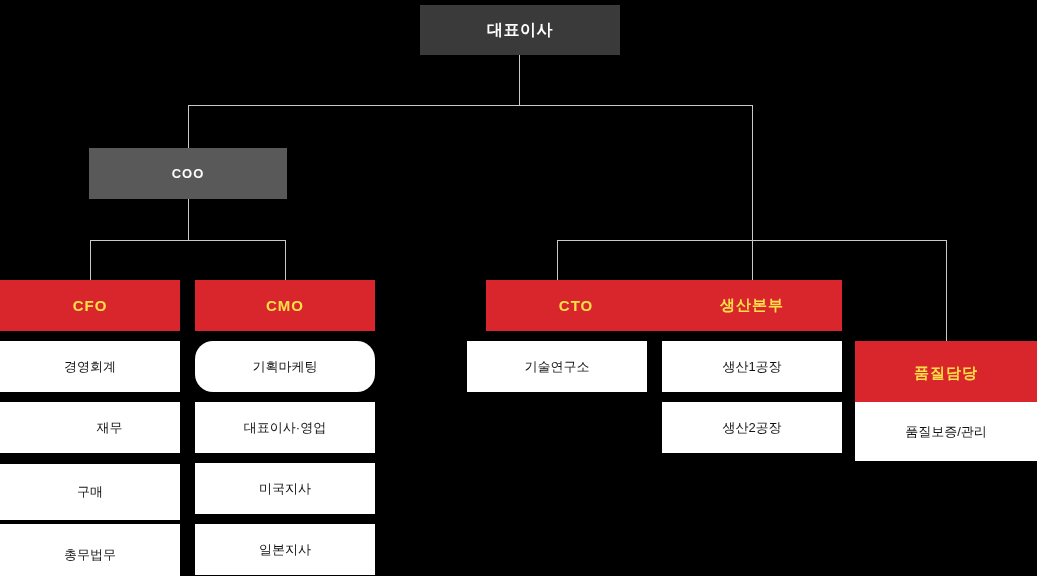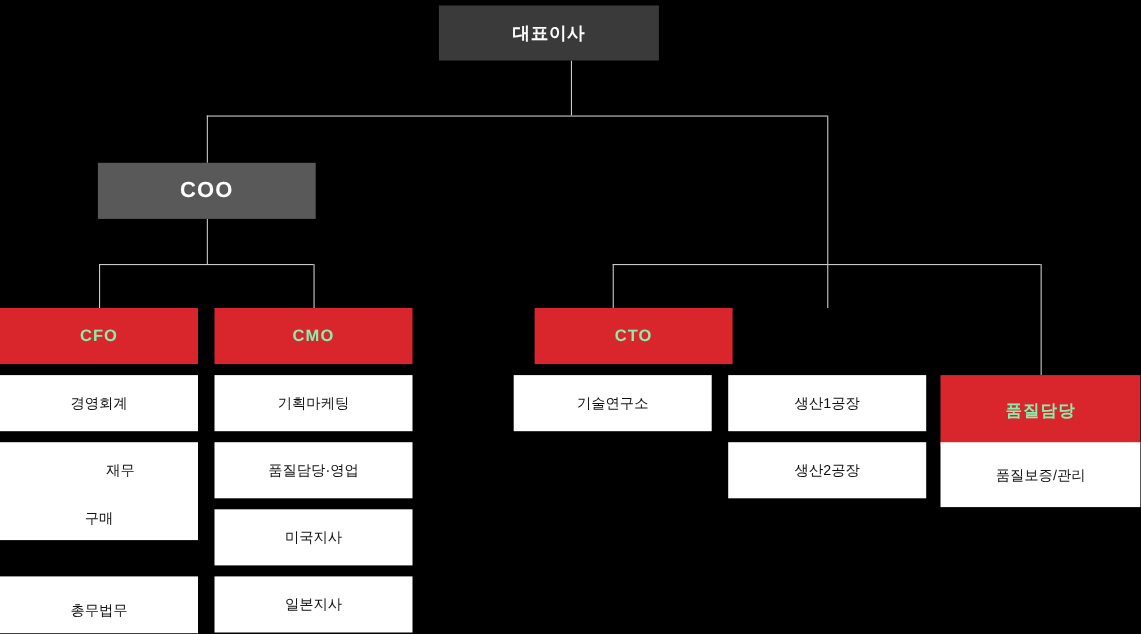--- a/index.html
+++ b/index.html
@@ -27,26 +27,26 @@
     background: var(--root-box, #3a3a3a);
     color: #ffffff;
     font-weight: bold;
     font-size: 16px;
     letter-spacing: 0.5px;
   }
   .box.coo {
     background: var(--coo-box, #595959);
     color: #ffffff;
     font-weight: bold;
-    font-size: 20px;
+    font-size: 13px;
     letter-spacing: 1px;
   }
   .box.head {
     background: var(--accent-red, #d8262c);
-    color: #86efac;
+    color: #fde047;
     font-weight: bold;
     font-size: 15px;
     letter-spacing: 1px;
   }
   .box.dept {
     background: var(--dept-box, #ffffff);
     color: var(--dept-text, #111111);
     font-size: 13px;
   }
   .line {
@@ -67,59 +67,62 @@
   <div class="line v" style="left:188px; top:199px; height:41px;"></div>
   <div class="line h" style="left:90px;  top:240px; width:195px;"></div>
   <div class="line v" style="left:90px;  top:240px; height:40px;"></div>
   <div class="line v" style="left:285px; top:240px; height:40px;"></div>
   <div class="line v" style="left:752px; top:105px; height:135px;"></div>
   <div class="line h" style="left:557px; top:240px; width:389px;"></div>
   <div class="line v" style="left:557px; top:240px; height:40px;"></div>
   <div class="line v" style="left:752px; top:240px; height:40px;"></div>
   <div class="line v" style="left:946px; top:240px; height:101px;"></div>
 
-  <div class="box root" style="left:399px; top:5px; width:200px; height:50px;">
+  <div class="box root" style="left:420px; top:5px; width:200px; height:50px;">
     <span>대표이사</span>
   </div>
 
   <div class="box coo" style="left:89px; top:148px; width:198px; height:51px;">
     <span>COO</span>
   </div>
 
   <div class="box head" style="left:0px;   top:280px; width:180px; height:51px;">
     <span>CFO</span>
   </div>
   <div class="box head" style="left:195px; top:280px; width:180px; height:51px;">
     <span>CMO</span>
   </div>
   <div class="box head" style="left:486px; top:280px; width:180px; height:51px;">
     <span>CTO</span>
   </div>
+  <div class="box head" style="left:662px; top:280px; width:180px; height:51px;">
+    <span>생산본부</span>
+  </div>
   <div class="box head" style="left:855px; top:341px; width:182px; height:64px;">
     <span>품질담당</span>
   </div>
 
   <div class="box dept" style="left:0px; top:341px; width:180px; height:51px;">
     <span>경영회계</span>
   </div>
   <div class="box dept" style="left:0px; top:402px; width:180px; height:51px;padding-left:39px;">
     <span>재무</span>
   </div>
-  <div class="box dept" style="left:0px; top:451px; width:180px; height:40px;justify-content:center;">
+  <div class="box dept" style="left:0px; top:464px; width:180px; height:56px;justify-content:center;">
     <span>구매</span>
   </div>
   <div class="box dept" style="left:0px; top:524px; width:180px; height:61px;">
     <span>총무법무</span>
   </div>
 
-  <div class="box dept" style="left:195px; top:341px; width:180px; height:51px;">
+  <div class="box dept" style="left:195px; top:341px; width:180px; height:51px;border-radius:18px;">
     <span>기획마케팅</span>
   </div>
   <div class="box dept" style="left:195px; top:402px; width:180px; height:51px;">
-    <span>품질담당·영업</span>
+    <span>대표이사·영업</span>
   </div>
   <div class="box dept" style="left:195px; top:463px; width:180px; height:51px;">
     <span>미국지사</span>
   </div>
   <div class="box dept" style="left:195px; top:524px; width:180px; height:51px;">
     <span>일본지사</span>
   </div>
 
   <div class="box dept" style="left:467px; top:341px; width:180px; height:51px;">
     <span>기술연구소</span>

